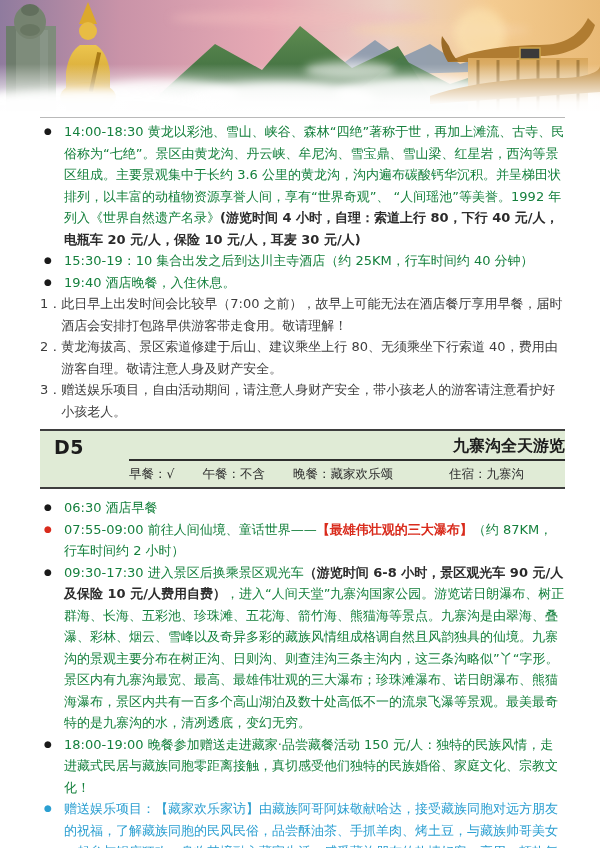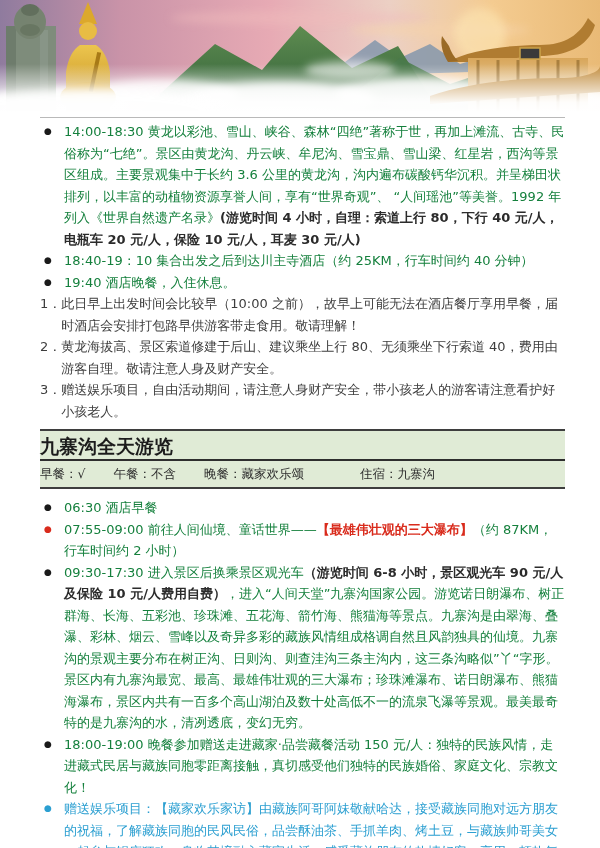--- a/index.html
+++ b/index.html
@@ -28,21 +28,21 @@
   .s-bold{color:#2b2b2b;font-weight:bold;}
   .s-red{color:#d92b1c;font-weight:bold;}
   .s-blue{color:#2b9fd1;}
 
   
   .day-table{display:flex;background:#e0ebd6;border-top:2px solid #3e3e3e;
              border-bottom:2px solid #3e3e3e;margin:7px 0 8px 0;}
   .day-cell{flex:0 0 75px;font-size:19px;font-weight:bold;color:#1c1c1c;
             padding:6px 0 0 14px;letter-spacing:0.5px;}
   .day-main{flex:1;padding-top:5px;}
-  .day-title{font-size:19px;font-weight:bold;color:#1c1c1c;line-height:20px;}
+  .day-title{font-size:16px;font-weight:bold;color:#1c1c1c;line-height:20px;text-align:right;}
   .title-rule{height:2px;background:#2e2e2e;margin:3px 0 2px 0;}
   .meals{display:flex;font-size:12.5px;color:#2e2e2e;line-height:22px;padding-bottom:2px;}
   .meals span{margin-right:28px;}
   .meals span:nth-child(2){margin-right:28px;}
   .meals span:nth-child(3){margin-right:56px;}
 </style>
 </head>
 <body>
 
 <div class="page">
@@ -139,41 +139,42 @@
 
   <div class="content">
 
     <div id="day4-list">
         <div class="row">
           <span class="bullet black">●</span>
           <div class="text"><span class="s-normal">14:00-18:30 黄龙以彩池、雪山、峡谷、森林“四绝”著称于世，再加上滩流、古寺、民俗称为“七绝”。景区由黄龙沟、丹云峡、牟尼沟、雪宝鼎、雪山梁、红星岩，西沟等景区组成。主要景观集中于长约 3.6 公里的黄龙沟，沟内遍布碳酸钙华沉积。并呈梯田状排列，以丰富的动植物资源享誉人间，享有“世界奇观”、 “人间瑶池”等美誉。1992 年列入《世界自然遗产名录》</span><span class="s-bold">(游览时间 4 小时，自理：索道上行 80，下行 40 元/人，电瓶车 20 元/人，保险 10 元/人，耳麦 30 元/人)</span></div>
         </div>
         <div class="row">
           <span class="bullet black">●</span>
-          <div class="text"><span class="s-normal">18:40-19：10 集合出发之后到达川主寺酒店（约 25KM，行车时间约 40 分钟）</span></div>
+          <div class="text"><span class="s-normal">15:30-19：10 集合出发之后到达川主寺酒店（约 25KM，行车时间约 40 分钟）</span></div>
         </div>
         <div class="row">
           <span class="bullet black">●</span>
           <div class="text"><span class="s-normal">19:40 酒店晚餐，入住休息。</span></div>
         </div>
         <div class="row">
           <span class="num">1．</span>
-          <div class="text">此日早上出发时间会比较早（10:00 之前），故早上可能无法在酒店餐厅享用早餐，届时酒店会安排打包路早供游客带走食用。敬请理解！</div>
+          <div class="text">此日早上出发时间会比较早（7:00 之前），故早上可能无法在酒店餐厅享用早餐，届时酒店会安排打包路早供游客带走食用。敬请理解！</div>
         </div>
         <div class="row">
           <span class="num">2．</span>
           <div class="text">黄龙海拔高、景区索道修建于后山、建议乘坐上行 80、无须乘坐下行索道 40，费用由游客自理。敬请注意人身及财产安全。</div>
         </div>
         <div class="row">
           <span class="num">3．</span>
           <div class="text">赠送娱乐项目，自由活动期间，请注意人身财产安全，带小孩老人的游客请注意看护好小孩老人。</div>
         </div>
       </div>
 
     <div class="day-table">
+      <div class="day-cell">D5</div>
       <div class="day-main">
         <div class="day-title">九寨沟全天游览</div>
         <div class="title-rule"></div>
         <div class="meals">
           <span>早餐：√</span>
           <span>午餐：不含</span>
           <span>晚餐：藏家欢乐颂</span>
           <span>住宿：九寨沟</span>
         </div>
       </div>

